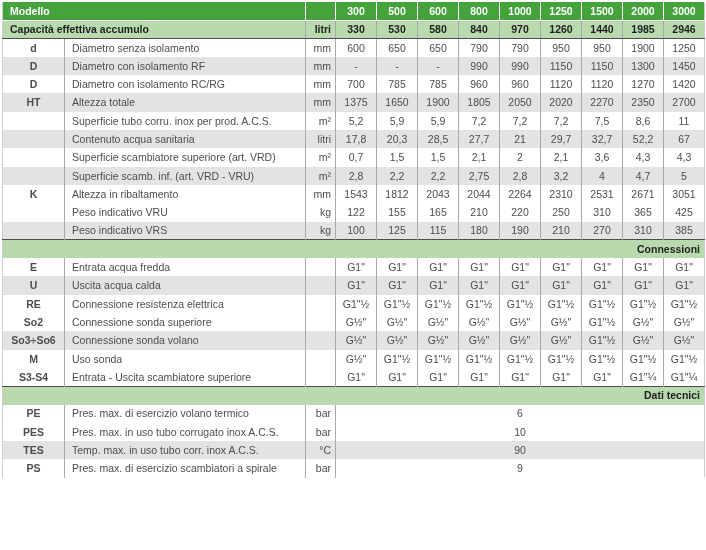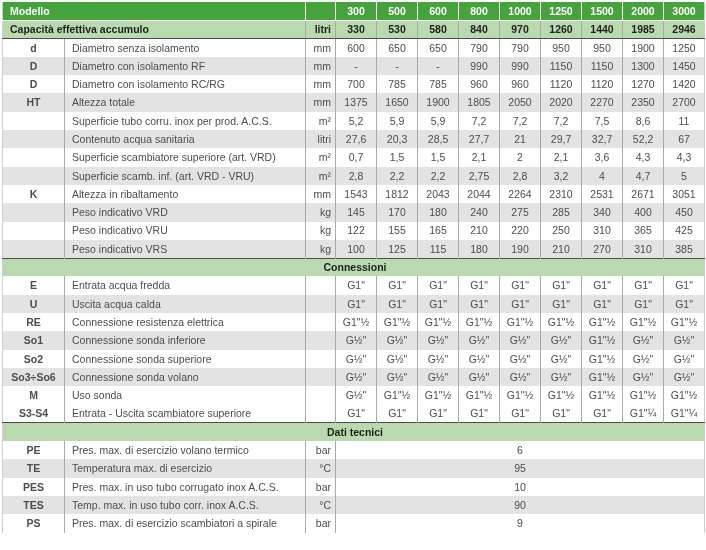--- a/index.html
+++ b/index.html
@@ -41,21 +41,21 @@
     background:var(--band-green);
     color:var(--strong-text);
     font-weight:bold;
     border-bottom:1px solid var(--dark-line);
   }
   tr.section td{
     background:var(--band-green);
     color:var(--strong-text);
     font-weight:bold;
     border-top:1px solid var(--dark-line);
-    text-align:center;padding-left:7px;
+    text-align:right;padding-left:7px;
   }
   tr.gray td{background:var(--stripe-gray);}
   tr.white td{background:#fff;}
 </style>
 </head>
 <body>
 
 <div class="wrap">
   <table>
     <colgroup>
@@ -158,21 +158,21 @@
           <td class="val">7,2</td>
           <td class="val">7,2</td>
           <td class="val">7,5</td>
           <td class="val">8,6</td>
           <td class="val">11</td>
         </tr>
         <tr class="gray">
           <td class="sym"></td>
           <td class="lbl">Contenuto acqua sanitaria</td>
           <td class="unit">litri</td>
-          <td class="val">27,6</td>
+          <td class="val">17,8</td>
           <td class="val">20,3</td>
           <td class="val">28,5</td>
           <td class="val">27,7</td>
           <td class="val">21</td>
           <td class="val">29,7</td>
           <td class="val">32,7</td>
           <td class="val">52,2</td>
           <td class="val">67</td>
         </tr>
         <tr class="white">
@@ -210,34 +210,20 @@
           <td class="val">1543</td>
           <td class="val">1812</td>
           <td class="val">2043</td>
           <td class="val">2044</td>
           <td class="val">2264</td>
           <td class="val">2310</td>
           <td class="val">2531</td>
           <td class="val">2671</td>
           <td class="val">3051</td>
         </tr>
-        <tr class="gray">
-          <td class="sym"></td>
-          <td class="lbl">Peso indicativo VRD</td>
-          <td class="unit">kg</td>
-          <td class="val">145</td>
-          <td class="val">170</td>
-          <td class="val">180</td>
-          <td class="val">240</td>
-          <td class="val">275</td>
-          <td class="val">285</td>
-          <td class="val">340</td>
-          <td class="val">400</td>
-          <td class="val">450</td>
-        </tr>
         <tr class="white">
           <td class="sym"></td>
           <td class="lbl">Peso indicativo VRU</td>
           <td class="unit">kg</td>
           <td class="val">122</td>
           <td class="val">155</td>
           <td class="val">165</td>
           <td class="val">210</td>
           <td class="val">220</td>
           <td class="val">250</td>
@@ -297,34 +283,20 @@
           <td class="val">G1"½</td>
           <td class="val">G1"½</td>
           <td class="val">G1"½</td>
           <td class="val">G1"½</td>
           <td class="val">G1"½</td>
           <td class="val">G1"½</td>
           <td class="val">G1"½</td>
           <td class="val">G1"½</td>
           <td class="val">G1"½</td>
         </tr>
-        <tr class="gray">
-          <td class="sym">So1</td>
-          <td class="lbl">Connessione sonda inferiore</td>
-          <td class="unit"></td>
-          <td class="val">G½"</td>
-          <td class="val">G½"</td>
-          <td class="val">G½"</td>
-          <td class="val">G½"</td>
-          <td class="val">G½"</td>
-          <td class="val">G½"</td>
-          <td class="val">G1"½</td>
-          <td class="val">G½"</td>
-          <td class="val">G½"</td>
-        </tr>
         <tr class="white">
           <td class="sym">So2</td>
           <td class="lbl">Connessione sonda superiore</td>
           <td class="unit"></td>
           <td class="val">G½"</td>
           <td class="val">G½"</td>
           <td class="val">G½"</td>
           <td class="val">G½"</td>
           <td class="val">G½"</td>
           <td class="val">G½"</td>
@@ -375,26 +347,20 @@
           <td class="val">G1"¼</td>
         </tr>
         <tr class="section">
           <td class="lbl" colspan="12">Dati tecnici</td>
         </tr>
         <tr class="white">
           <td class="sym">PE</td>
           <td class="lbl">Pres. max. di esercizio volano termico</td>
           <td class="unit">bar</td>
           <td class="val" colspan="9">6</td>
-        </tr>
-        <tr class="gray">
-          <td class="sym">TE</td>
-          <td class="lbl">Temperatura max. di esercizio</td>
-          <td class="unit">°C</td>
-          <td class="val" colspan="9">95</td>
         </tr>
         <tr class="white">
           <td class="sym">PES</td>
           <td class="lbl">Pres. max. in uso tubo corrugato inox A.C.S.</td>
           <td class="unit">bar</td>
           <td class="val" colspan="9">10</td>
         </tr>
         <tr class="gray">
           <td class="sym">TES</td>
           <td class="lbl">Temp. max. in uso tubo corr. inox A.C.S.</td>

